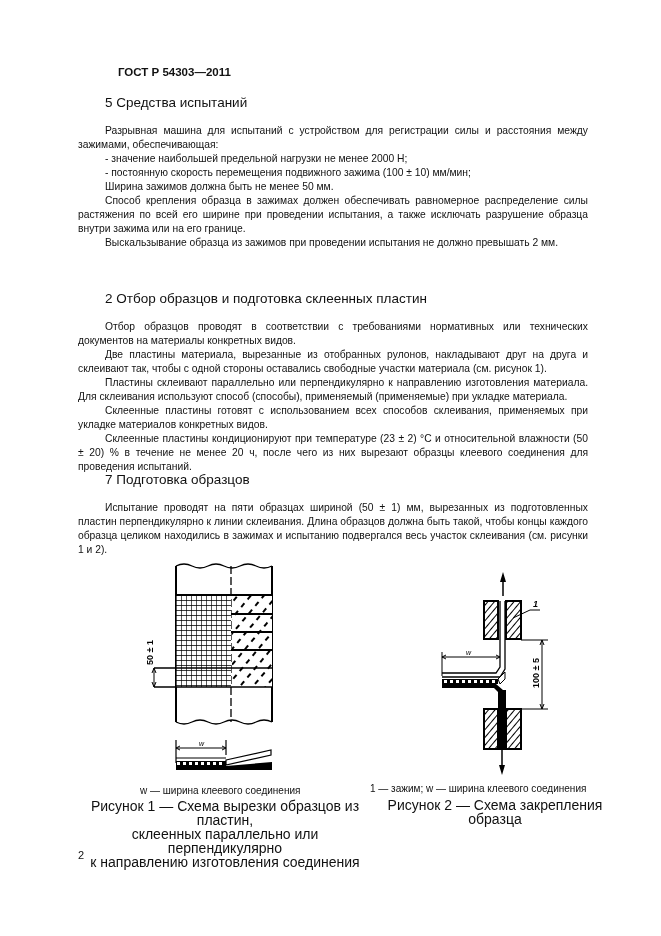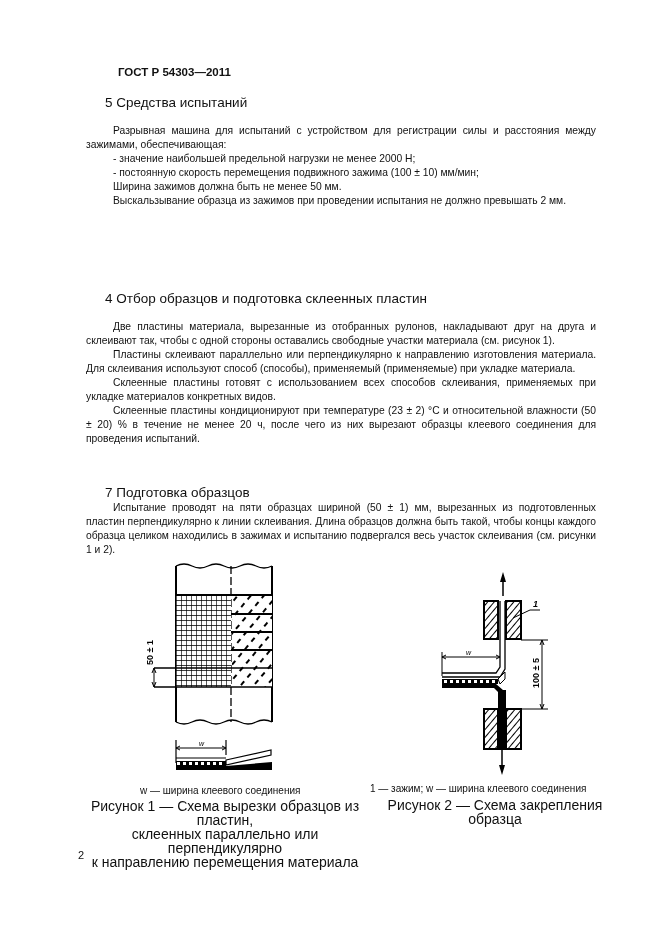--- a/index.html
+++ b/index.html
@@ -1,51 +1,53 @@
 <!DOCTYPE html>
 <html><head>
 <meta charset="utf-8">
 <style>
   html, body { margin: 0; padding: 0; background: #ffffff; }
   body { width: 661px; height: 936px; position: relative; overflow: hidden;
          font-family: "Liberation Sans", sans-serif; color: #111; }
   .abs { position: absolute; }
   .doc-code { left: 78px; top: 66px; font-size: 11.5px; font-weight: bold; padding-left: 40px; }
   .h { left: 105px; font-size: 13.5px; font-weight: normal; white-space: nowrap; }
-  .body-text { position: absolute; left: 78px; width: 510px; font-size: 10.3px; line-height: 14px; margin-left: 8px; }
+  .body-text { position: absolute; left: 78px; width: 510px; font-size: 10.3px; line-height: 14px; }
   .p { margin: 0; text-align: justify; text-indent: 27px; }
   .li { margin: 0; padding-left: 27px; }
   .fig { position: absolute; }
   .legend { font-size: 10px; text-align: left; position: absolute; white-space: nowrap; }
   .caption { font-size: 14px; text-align: center; position: absolute; line-height: 14px; }
   .page-num { left: 78px; top: 849px; font-size: 11px; }
 </style>
 </head>
 <body>
 
 <div class="abs doc-code">ГОСТ Р 54303—2011</div>
 
 <div class="abs h" style="top:95px;">5  Средства испытаний</div>
 <div class="body-text" style="top:124px;">
   <p class="p">Разрывная машина для испытаний с устройством для регистрации силы и расстояния между зажимами, обеспечивающая:</p>
   <p class="li">-  значение наибольшей предельной нагрузки не менее 2000 Н;</p>
   <p class="li">-  постоянную скорость перемещения подвижного зажима (100 ± 10) мм/мин;</p>
   <p class="p">Ширина зажимов должна быть не менее 50 мм.</p>
+  <p class="p">Способ крепления образца в зажимах должен обеспечивать равномерное распределение силы растяжения по всей его ширине при проведении испытания, а также исключать разрушение образца внутри зажима или на его границе.</p>
   <p class="p">Выскальзывание образца из зажимов при проведении испытания не должно превышать 2 мм.</p>
 </div>
 
-<div class="abs h" style="top:291px;">4  Отбор образцов и подготовка склеенных пластин</div>
+<div class="abs h" style="top:291px;">2  Отбор образцов и подготовка склеенных пластин</div>
 <div class="body-text" style="top:320px;">
+  <p class="p">Отбор образцов проводят в соответствии с требованиями нормативных или технических документов на материалы конкретных видов.</p>
   <p class="p">Две пластины материала, вырезанные из отобранных рулонов, накладывают друг на друга и склеивают так, чтобы с одной стороны оставались свободные участки материала (см. рисунок 1).</p>
   <p class="p">Пластины склеивают параллельно или перпендикулярно к направлению изготовления материала. Для склеивания используют способ (способы), применяемый (применяемые) при укладке материала.</p>
   <p class="p">Склеенные пластины готовят с использованием всех способов склеивания, применяемых при укладке материалов конкретных видов.</p>
   <p class="p">Склеенные пластины кондиционируют при температуре (23 ± 2) °С и относительной влажности (50 ± 20) % в течение не менее 20 ч, после чего из них вырезают образцы клеевого соединения для проведения испытаний.</p>
 </div>
 
-<div class="abs h" style="top:472px;margin-top:13px;">7  Подготовка образцов</div>
+<div class="abs h" style="top:472px;">7  Подготовка образцов</div>
 <div class="body-text" style="top:501px;">
   <p class="p">Испытание проводят на пяти образцах шириной (50 ± 1) мм, вырезанных из подготовленных пластин перпендикулярно к линии склеивания. Длина образцов должна быть такой, чтобы концы каждого образца целиком находились в зажимах и испытанию подвергался весь участок склеивания (см. рисунки 1 и 2).</p>
 </div>
 
 <svg class="fig" style="left:130px; top:555px;" width="180" height="215" viewBox="130 555 180 215">
   <defs>
     <pattern id="grid1" width="5" height="5" patternUnits="userSpaceOnUse" x="176" y="595">
       <rect width="5" height="5" fill="#fff"></rect>
       <path d="M0 0 H5 M0 0 V5" stroke="#000" stroke-width="1.3"></path>
     </pattern>
@@ -92,21 +94,21 @@
   <rect x="176" y="761" width="50" height="5" fill="#000"></rect>
   <path d="M177 762 h3 v3 h-3 z M183 762 h3 v3 h-3 z M189 762 h3 v3 h-3 z M195 762 h3 v3 h-3 z M201 762 h3 v3 h-3 z M207 762 h3 v3 h-3 z M213 762 h3 v3 h-3 z M219 762 h3 v3 h-3 z" fill="#fff"></path>
   <rect x="176" y="766" width="96" height="4" fill="#000"></rect>
   <path d="M226 760 L271 750 L271 755 L226 765 Z" fill="#fff" stroke="#000" stroke-width="1.2"></path>
   <path d="M226 766 L272 762 L272 770 L226 770 Z" fill="#000"></path>
 </svg>
 <div class="legend" style="left:140px; top:785px; width:175px;">w — ширина клеевого соединения</div>
 <div class="caption" style="left:80px; top:799px; width:290px;">
   <div>Рисунок 1 — Схема вырезки образцов из пластин,</div>
   <div>склеенных параллельно или перпендикулярно</div>
-  <div>к направлению перемещения материала</div>
+  <div>к направлению изготовления соединения</div>
 </div>
 
 <svg class="fig" style="left:420px; top:565px;" width="150" height="215" viewBox="420 565 150 215">
   <defs>
     <pattern id="hatch3" width="5" height="5" patternUnits="userSpaceOnUse" patternTransform="rotate(40)">
       <rect width="5" height="5" fill="#fff"></rect>
       <line x1="0" y1="0" x2="0" y2="5" stroke="#000" stroke-width="2"></line>
     </pattern>
   </defs>
 

